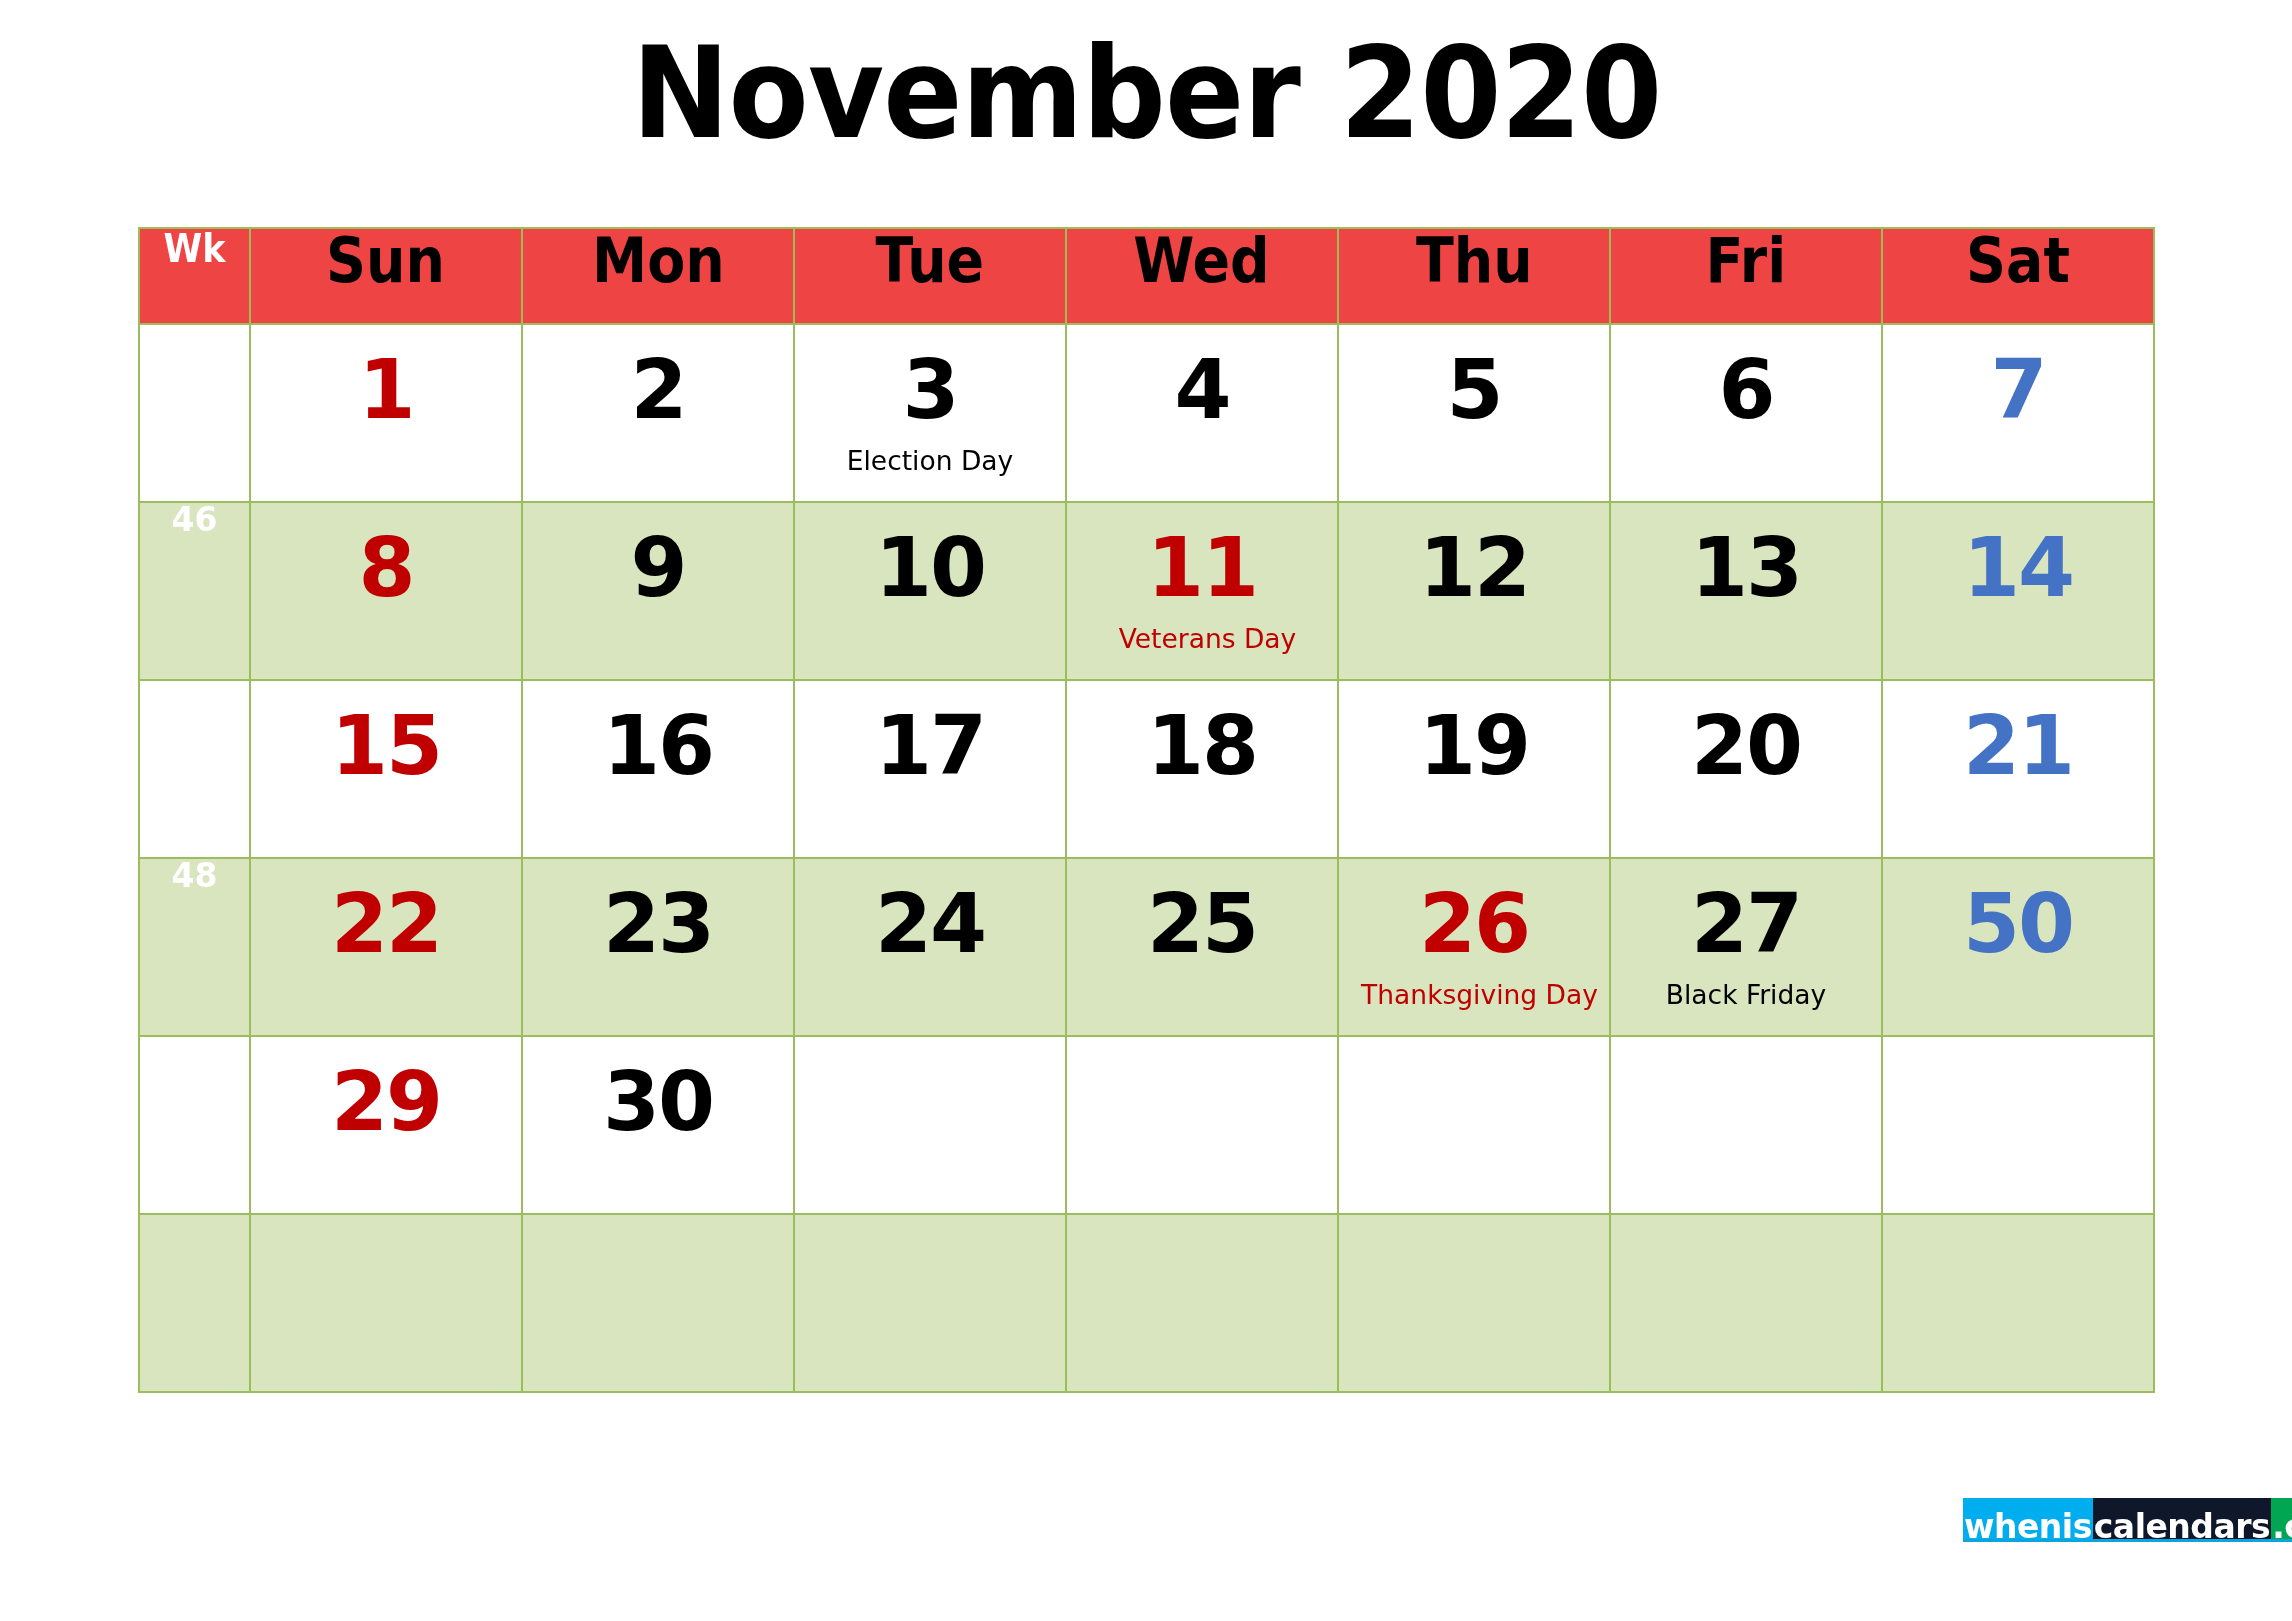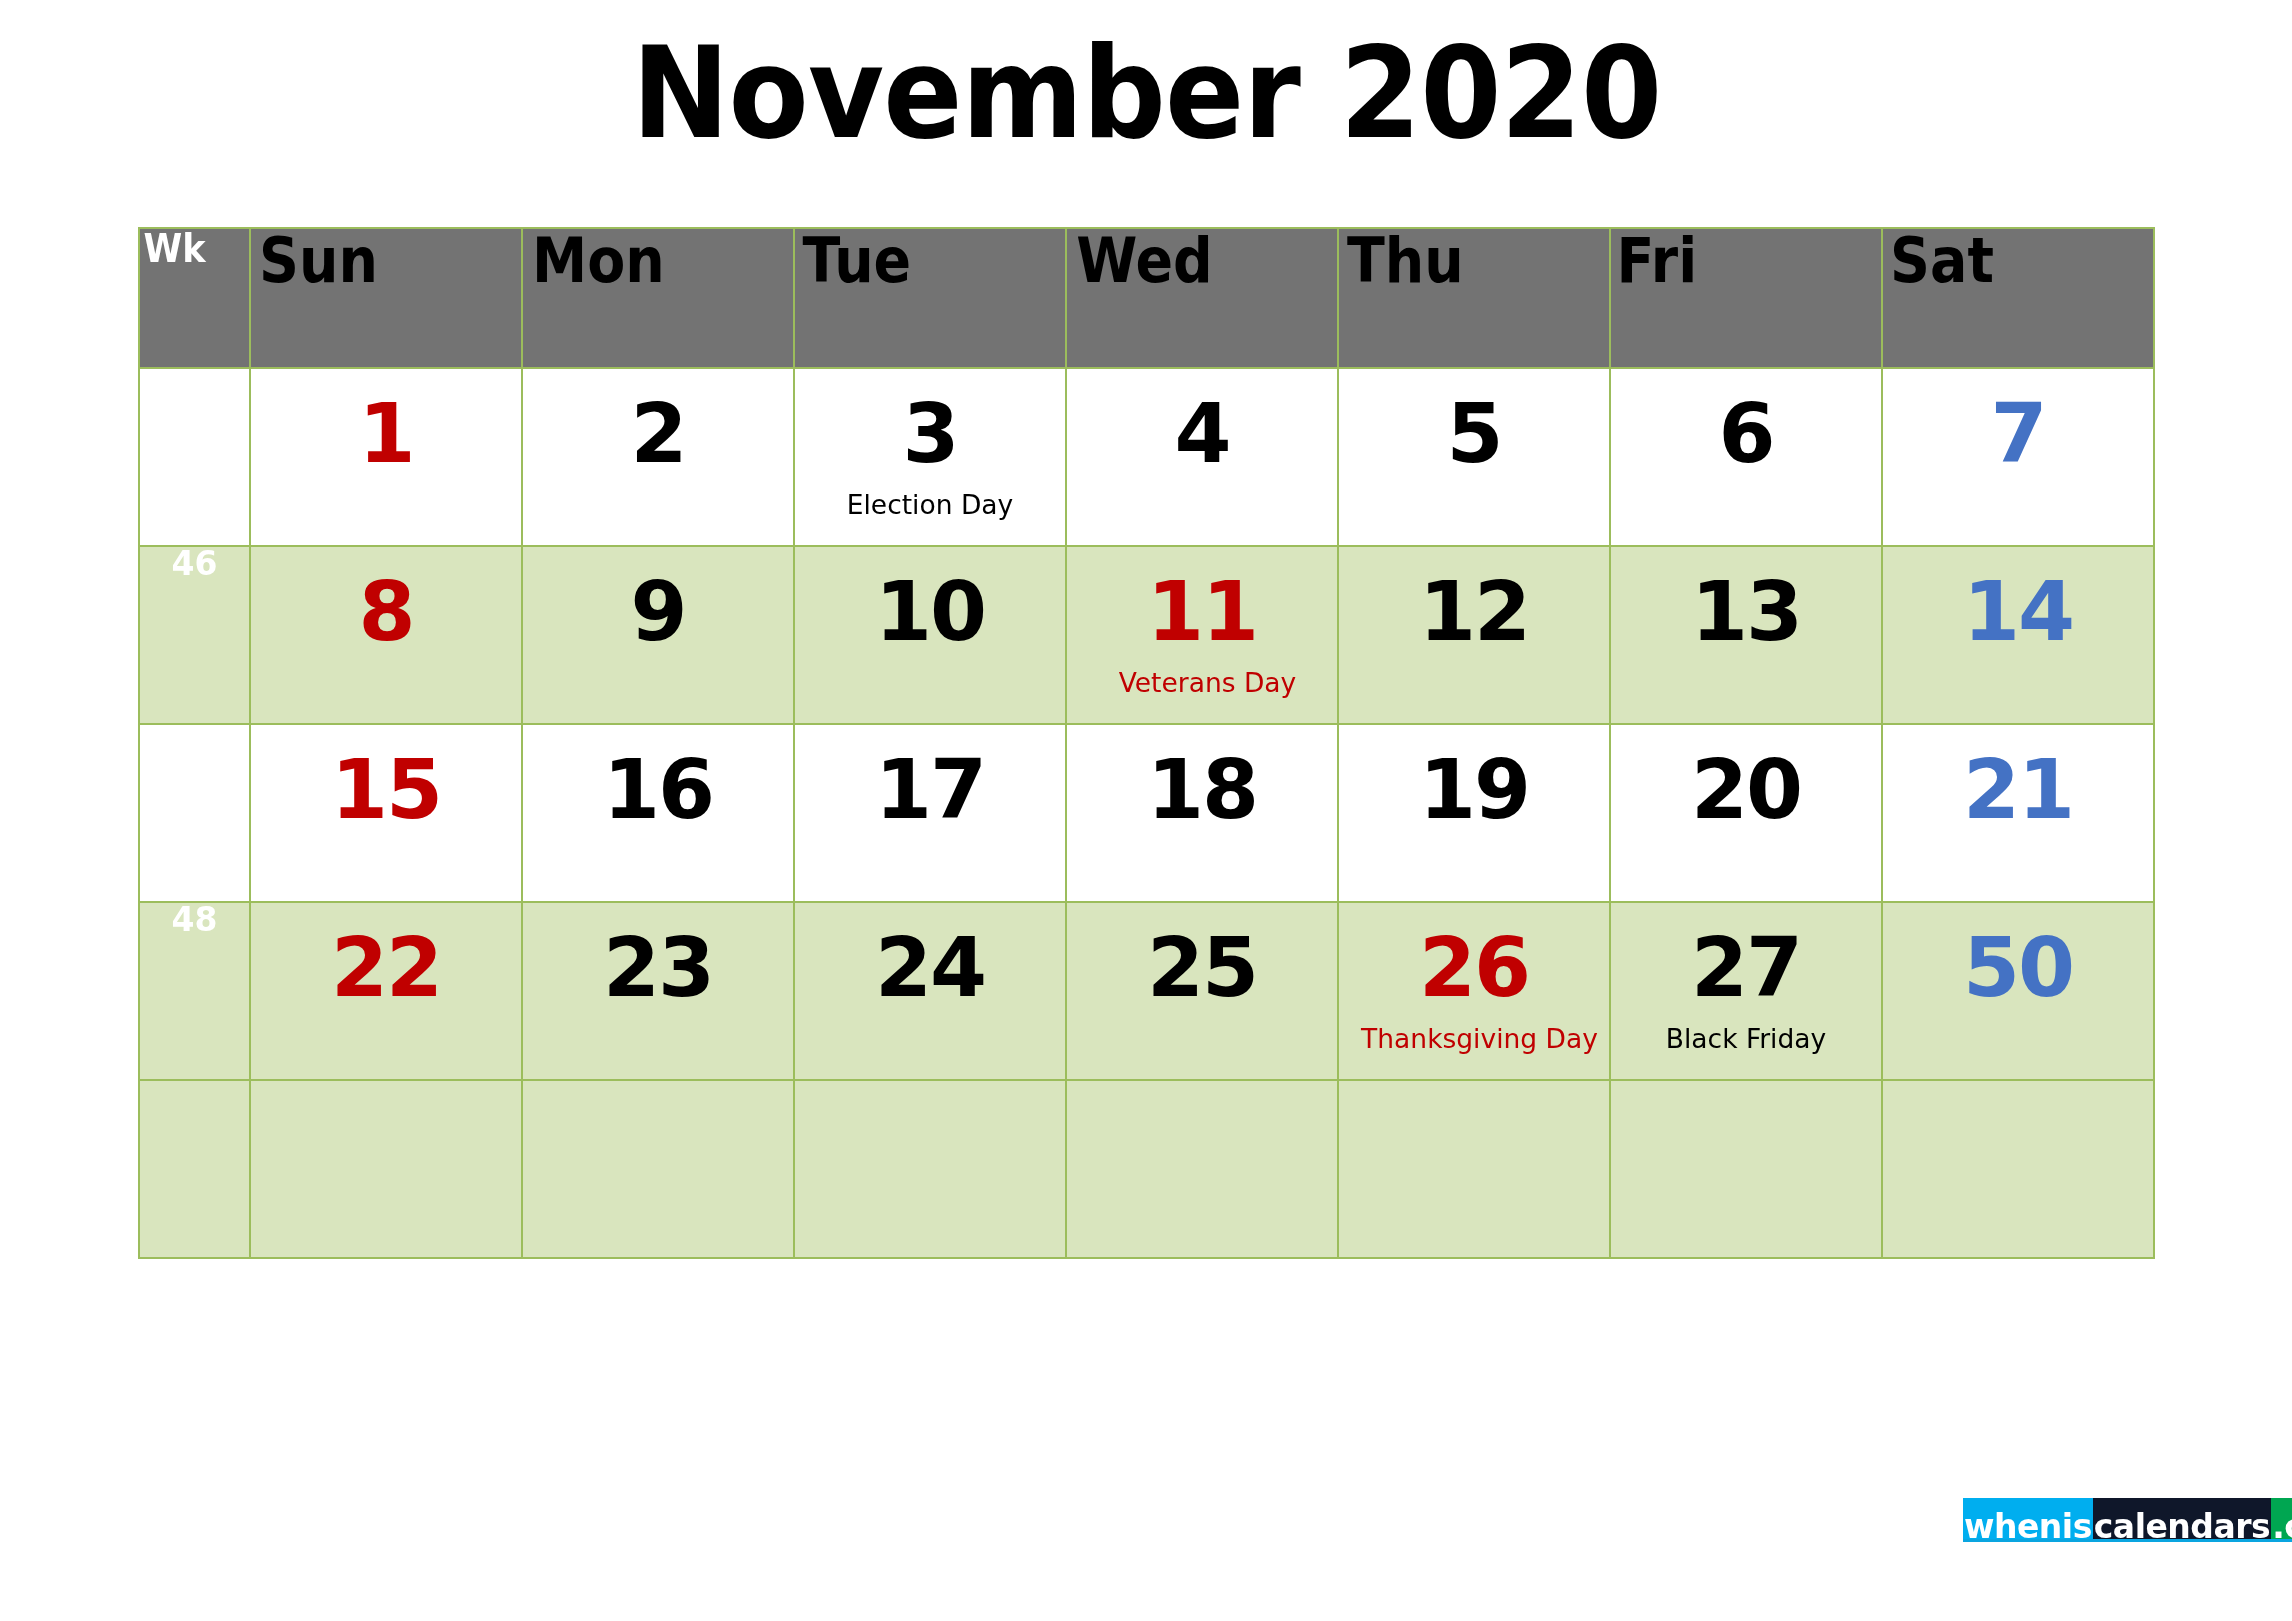--- a/index.html
+++ b/index.html
@@ -64,23 +64,23 @@
   table.cal td {
     border: 2.9px solid #9cbd5c;
     padding: 0;
     margin: 0;
     vertical-align: top;
     box-sizing: border-box;
   }
 
   
   thead th {
-    height: 140px;
-    background: #737373;
-    text-align: left;
+    height: 96px;
+    background: #ef4444;
+    text-align: center;
     vertical-align: middle;
   }
   .dow-label {
     font-family: "DejaVu Sans", sans-serif;
     font-weight: 700;
     font-size: 63px;
     line-height: 1;
     color: #000000;
     transform: scaleX(0.88);
     display: inline-block;
@@ -301,20 +301,44 @@
               <span class="evt red">Thanksgiving Day</span>
             </td>
             <td class="daycell">
               <span class="daynum ">27</span>
               <span class="evt">Black Friday</span>
             </td>
             <td class="daycell">
               <span class="daynum sat">50</span>
             </td>
           </tr>
+          <tr>
+            <td class="wkcell"><span class="wknum"></span></td>
+            <td class="daycell">
+              <span class="daynum sun">29</span>
+            </td>
+            <td class="daycell">
+              <span class="daynum ">30</span>
+            </td>
+            <td class="daycell">
+              <span class="daynum "></span>
+            </td>
+            <td class="daycell">
+              <span class="daynum "></span>
+            </td>
+            <td class="daycell">
+              <span class="daynum "></span>
+            </td>
+            <td class="daycell">
+              <span class="daynum "></span>
+            </td>
+            <td class="daycell">
+              <span class="daynum sat"></span>
+            </td>
+          </tr>
           <tr class="shaded filler">
             <td class="wkcell"><span class="wknum"></span></td>
             <td class="daycell">
               <span class="daynum "></span>
             </td>
             <td class="daycell">
               <span class="daynum "></span>
             </td>
             <td class="daycell">
               <span class="daynum "></span>

